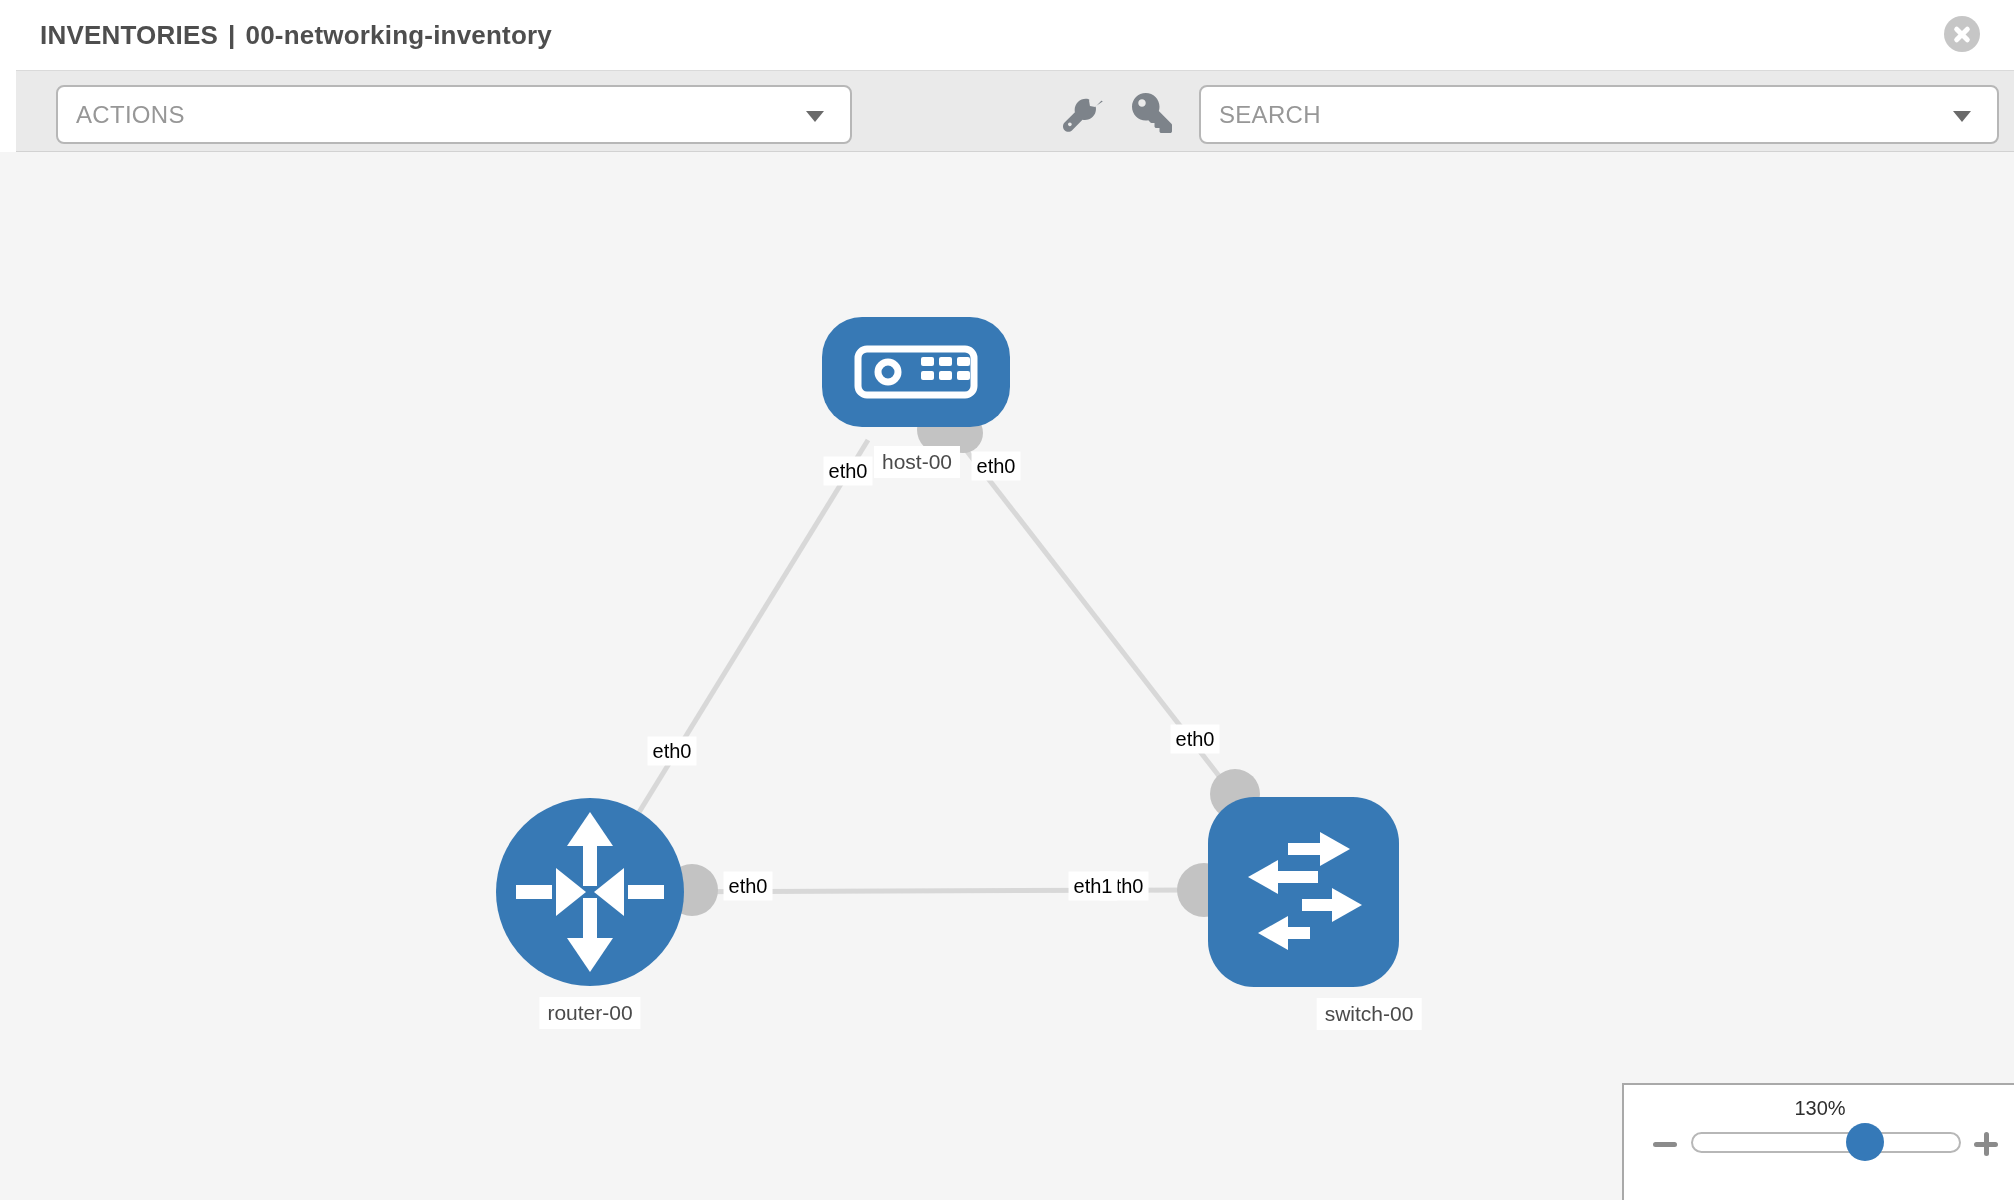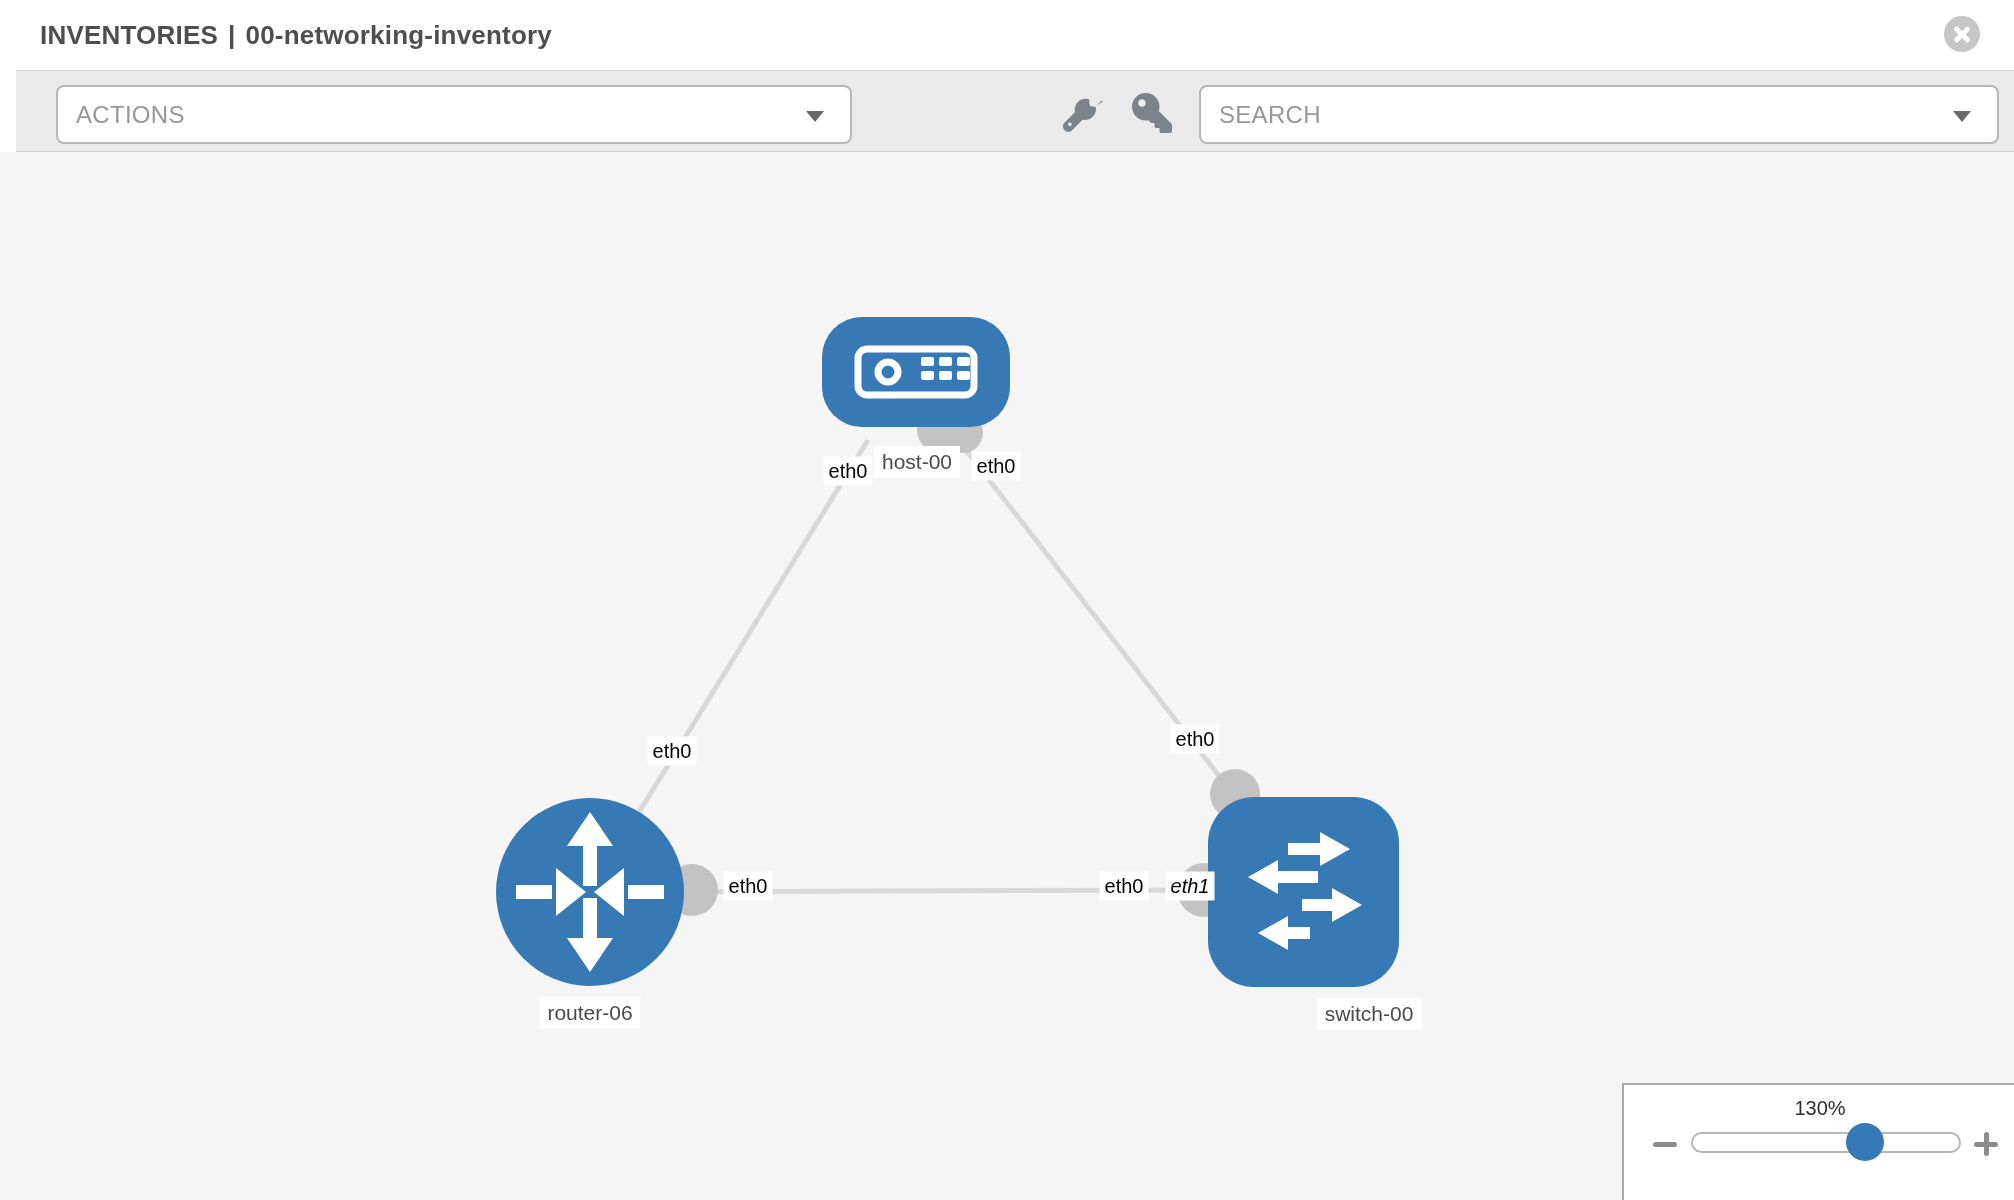--- a/index.html
+++ b/index.html
@@ -159,25 +159,25 @@
       </g>
     </g>
   </svg>
 
   <div class="chip if-label" style="left:848px;top:471px;">eth0</div>
   <div class="chip node-label" style="left:917px;top:462px;">host-00</div>
   <div class="chip if-label" style="left:996px;top:466px;">eth0</div>
 
   <div class="chip if-label" style="left:672px;top:751px;">eth0</div>
   <div class="chip if-label" style="left:748px;top:886px;">eth0</div>
-  <div class="chip node-label" style="left:590px;top:1013px;">router-06</div>
+  <div class="chip node-label" style="left:590px;top:1013px;">router-00</div>
 
   <div class="chip if-label" style="left:1195px;top:739px;">eth0</div>
   <div class="chip if-label" style="left:1124px;top:886px;">eth0</div>
-  <div class="chip if-label" style="left:1190px;top:886px;font-style:italic;">eth1</div>
+  <div class="chip if-label" style="left:1093px;top:886px;">eth1</div>
   <div class="chip node-label" style="left:1369px;top:1014px;">switch-00</div>
 
   <div class="zoom-panel">
     <div class="zoom-level">130%</div>
     <button class="zoom-out">
       <span class="hbar"></span>
     </button>
     <div class="slider-track"></div>
     <div class="slider-thumb"></div>
     <button class="zoom-in">

